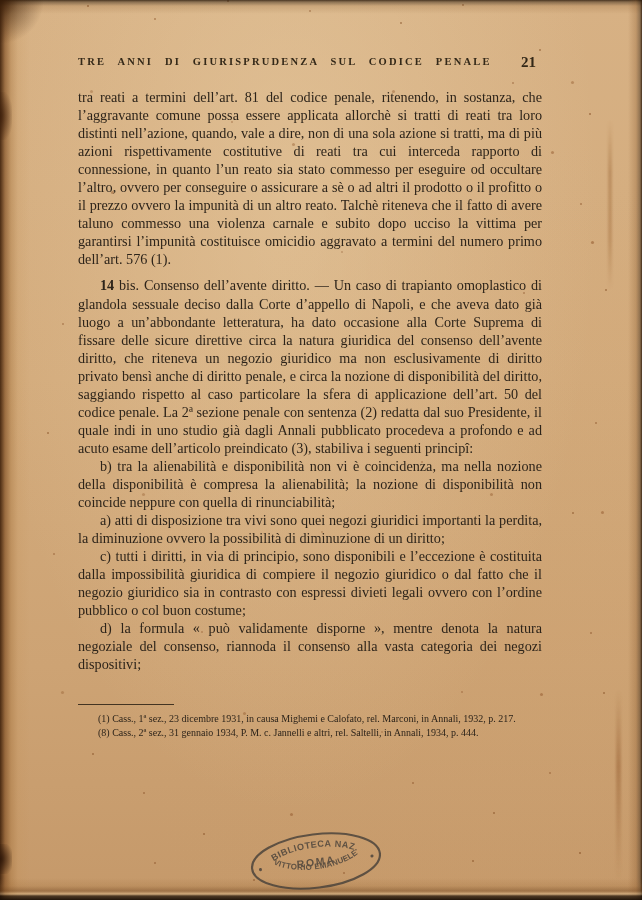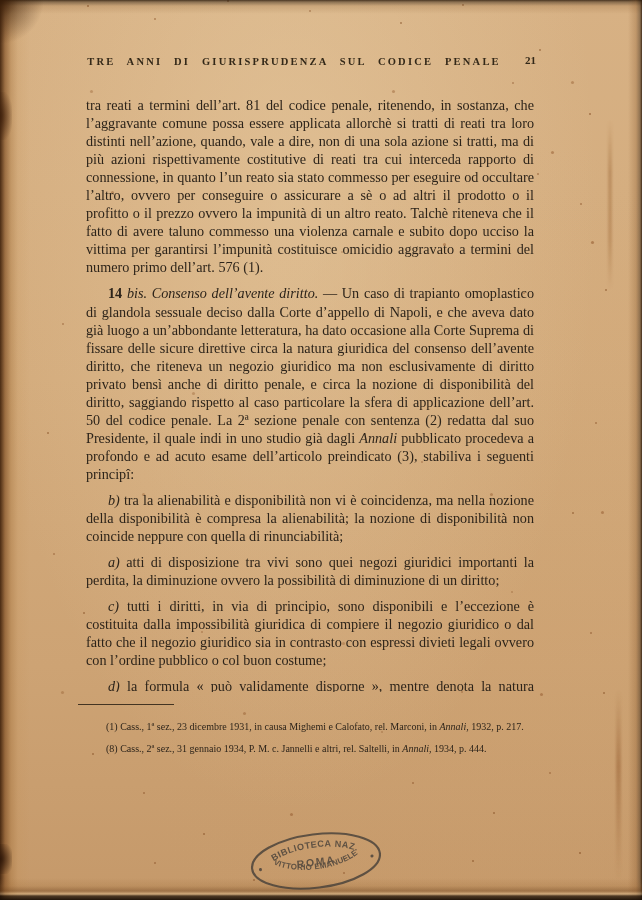--- a/index.html
+++ b/index.html
@@ -71,34 +71,34 @@
     box-shadow:
       120px 200px rgba(130,68,24,.4),301px 152px rgba(130,68,24,.35),452px 252px rgba(130,68,24,.4),
       201px 401px rgba(130,68,24,.3),499px 502px rgba(130,68,24,.35),351px 651px rgba(130,68,24,.3),
       252px 721px rgba(130,68,24,.35),549px 702px rgba(130,68,24,.4),151px 502px rgba(130,68,24,.3),
       401px 99px rgba(130,68,24,.35),299px 822px rgba(130,68,24,.4),99px 99px rgba(130,68,24,.3),
       560px 160px rgba(130,68,24,.4),600px 250px rgba(130,68,24,.45),610px 520px rgba(130,68,24,.4),
       70px 700px rgba(130,68,24,.3),580px 90px rgba(130,68,24,.35);}
   
   .header{position:absolute;left:78px;top:54px;width:462px;height:20px;}
   .running-title{
-    position:absolute;left:0;right:30px;top:2px;text-align:center;
+    position:absolute;left:0;right:30px;top:2px;
     font-size:10.5px;font-weight:bold;letter-spacing:2.2px;word-spacing:7px;
     color:#332818;}
-  .page-number{position:absolute;right:4px;top:0;font-size:11px;font-weight:bold;color:#332818;}
+  .page-number{position:absolute;right:4px;top:0;font-size:15px;font-weight:bold;color:#332818;}
   
   .body-text{
     position:absolute;left:78px;top:88px;width:464px;max-height:604px;overflow:hidden;
     font-size:14.2px;line-height:18.05px;text-align:justify;
     color:var(--ink);hyphens:auto;-webkit-hyphens:auto;}
-  .para{margin:8px;}
+  .para{margin:0;}
   .para.indent{text-indent:22px;}
   .para.gap{margin-top:8px;}
   .seg-n{font-style:normal;}
-  .seg-i{font-style:italic;}
+  .seg-i{}
   .seg-b{font-weight:bold;}
   .seg-sc{font-variant:small-caps;letter-spacing:.4px;}
   
   .footnote-rule{position:absolute;left:78px;top:704px;width:96px;border-top:1.5px solid rgba(52,40,25,.9);}
   .footnotes{
     position:absolute;left:78px;top:712px;width:466px;max-height:100px;overflow:hidden;
     font-size:10px;line-height:13.7px;text-align:justify;color:var(--ink);}
   .footnotes .para{text-indent:20px;}
   
   .stamp{

